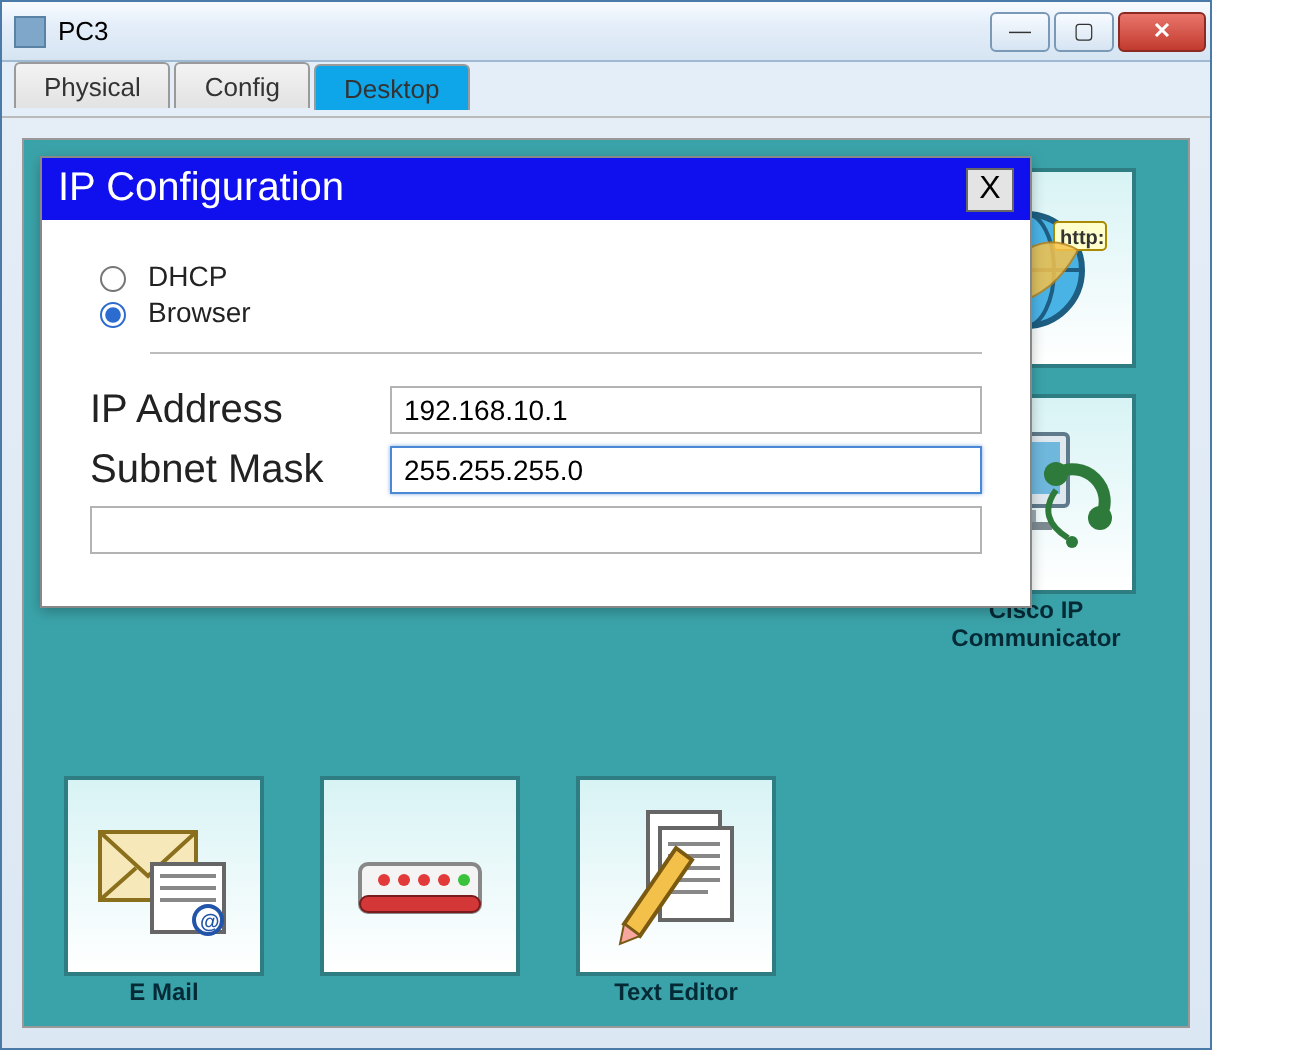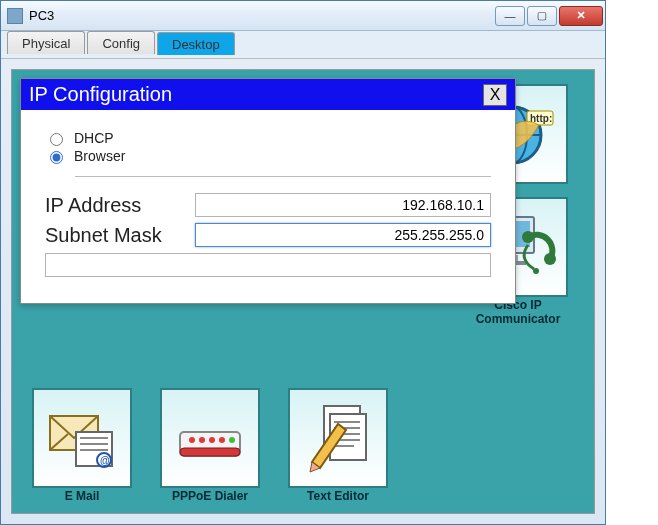--- a/index.html
+++ b/index.html
@@ -165,21 +165,20 @@
   }
   .field-row input {
     flex: 1;
     height: 24px;
     border: 1px solid #b3b3b3;
     padding: 0 6px;
     font-size: 14px;
     font-family: inherit;
     background: #fff;
     outline: none;
-    text-align: right;
   }
   .field-row input.focused {
     border: 1px solid #4a88d6;
     box-shadow: 0 0 2px rgba(74,136,214,.7);
   }
   
   svg { display:block; }
 </style>
 </head>
 <body>
@@ -261,21 +260,20 @@
             <svg width="80" height="80" viewBox="0 0 80 80">
               <rect x="10" y="34" width="60" height="24" rx="4" fill="#f4f4f4" stroke="#888" stroke-width="2"></rect>
               <rect x="10" y="50" width="60" height="8" rx="4" fill="#d43737" stroke="#7a1c1c" stroke-width="1"></rect>
               <circle cx="22" cy="42" r="3" fill="#e23a3a"></circle>
               <circle cx="32" cy="42" r="3" fill="#e23a3a"></circle>
               <circle cx="42" cy="42" r="3" fill="#e23a3a"></circle>
               <circle cx="52" cy="42" r="3" fill="#e23a3a"></circle>
               <circle cx="62" cy="42" r="3" fill="#3ac23a"></circle>
             </svg>
           </div>
-          <div class="cap">PPPoE Dialer</div>
         </div>
 
         <div class="dicon">
           <div class="box">
             <svg width="80" height="80" viewBox="0 0 80 80">
               <rect x="26" y="8" width="36" height="46" fill="#fff" stroke="#666" stroke-width="2"></rect>
               <rect x="32" y="16" width="36" height="46" fill="#fff" stroke="#666" stroke-width="2"></rect>
               <line x1="36" y1="24" x2="62" y2="24" stroke="#888" stroke-width="2"></line>
               <line x1="36" y1="30" x2="62" y2="30" stroke="#888" stroke-width="2"></line>
               <line x1="36" y1="36" x2="62" y2="36" stroke="#888" stroke-width="2"></line>

